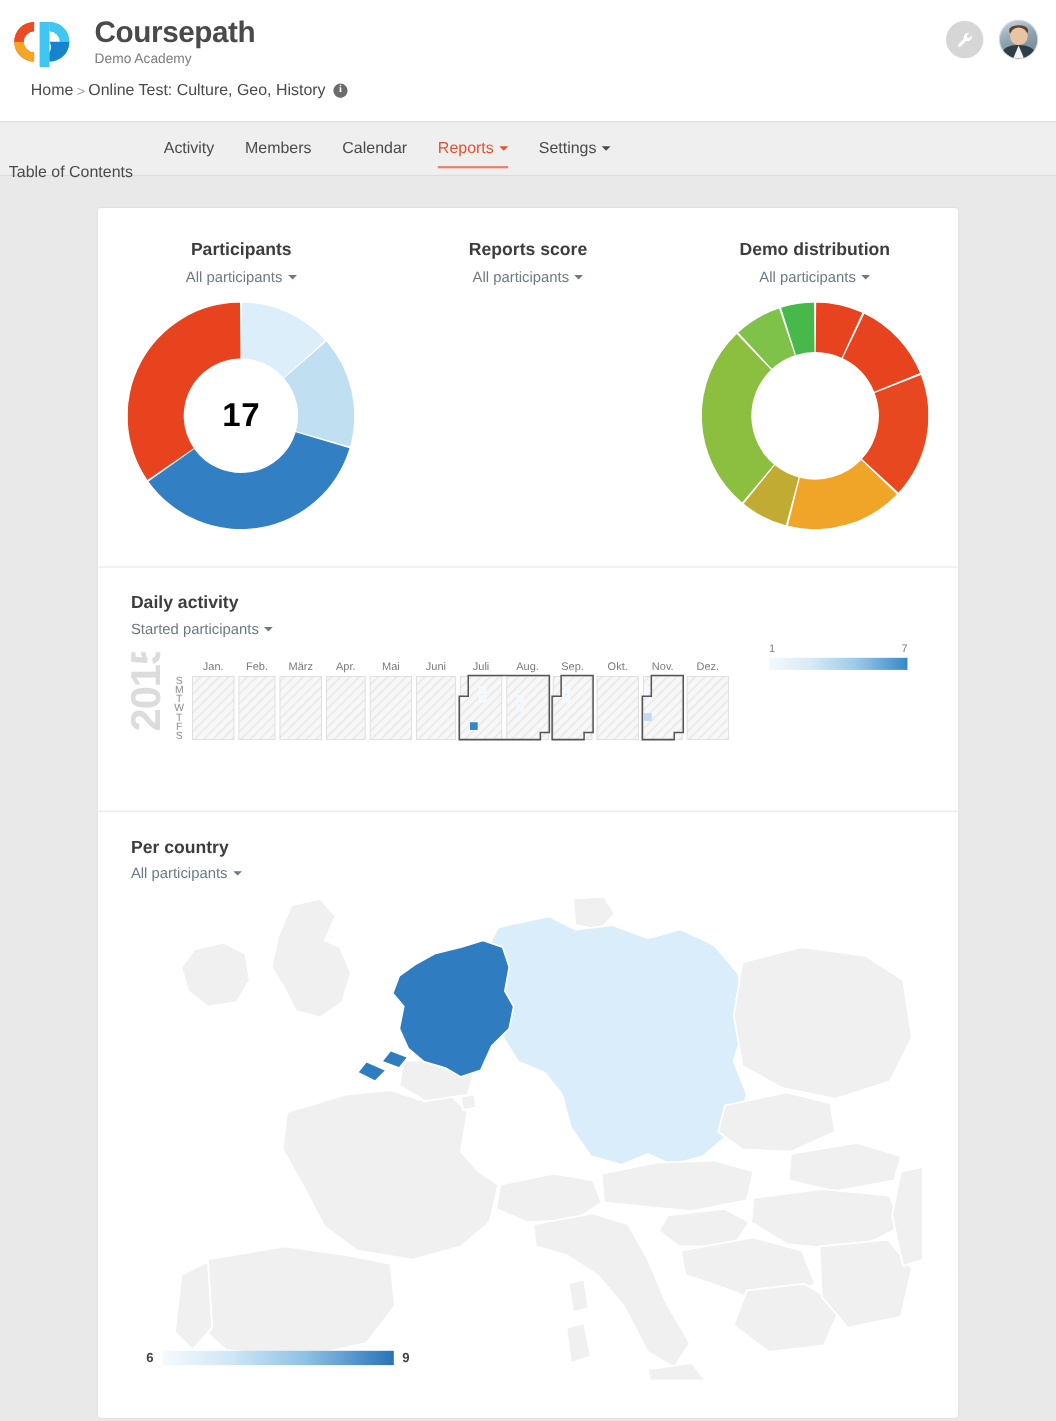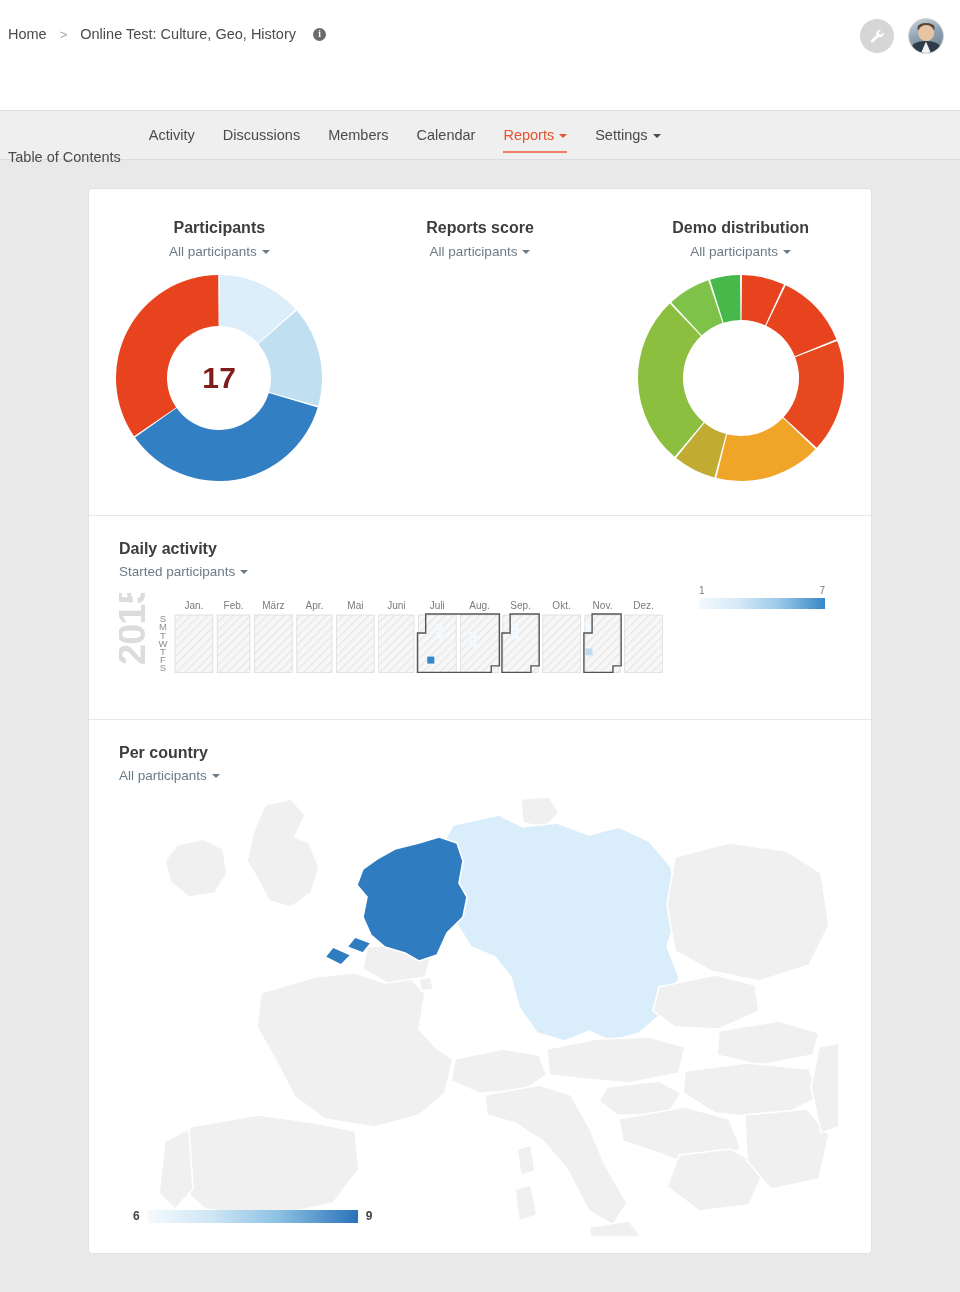--- a/index.html
+++ b/index.html
@@ -56,21 +56,21 @@
     width: 86%; height: 44%; border-radius: 46% 46% 0 0; background: #2f3d49;
   }
   .avatar .shirt {
     position: absolute; left: 50%; bottom: -6%; transform: translateX(-50%);
     width: 34%; height: 40%; background: #f2f2f2;
     clip-path: polygon(50% 0, 100% 100%, 0 100%);
   }
 
   .breadcrumb {
     padding: 12px 12px 0 8px; font-size: 14.5px; color: #4a4a4a;
-    display: flex; align-items: center; gap: 13px;
+    display: flex; align-items: center; gap: 3px; margin-left: 20px;
   }
   .breadcrumb .sep { color: #a6a6a6; font-size: 13px; }
   .breadcrumb a { color: #4a4a4a; text-decoration: none; }
   .info-dot {
     display: inline-block; width: 13px; height: 13px; border-radius: 50%;
     background: #6b6b6b; color: #fff; font-size: 9.5px; font-weight: bold;
     text-align: center; line-height: 13px; margin-left: 4px;
     font-family: "Liberation Serif", serif;
   }
 
@@ -111,25 +111,25 @@
   .donut-title {
     font-size: 16px; font-weight: bold; color: #3d3d3d; margin-bottom: 7px;
   }
   .donut-filter {
     font-size: 13.5px; color: #6b7b86; cursor: pointer; margin-bottom: 16px;
   }
   .donut-wrap { position: relative; width: 206px; height: 206px; }
   .donut-center {
     position: absolute; inset: 0; display: flex;
     align-items: center; justify-content: center;
-    font-size: 30px; font-weight: bold; color: #7f1d1d; letter-spacing: 0.5px;
-  }
-
-  
-  .sec { padding: 24px 30px 16px 30px; }
+    font-size: 30px; font-weight: bold; color: #000000; letter-spacing: 0.5px;
+  }
+
+  
+  .sec { padding: 24px 30px 34px 30px; }
   .sec-title { font-size: 16px; font-weight: bold; color: #3d3d3d; }
   .sec-filter { font-size: 13.5px; color: #6b7b86; margin-top: 6px; cursor: pointer; }
 
   
   .cal-area { position: relative; margin-top: 14px; }
   .heat-legend {
     position: absolute; right: 16px; top: -8px; width: 126px;
   }
   .heat-legend-labels {
     display: flex; justify-content: space-between;
@@ -151,20 +151,39 @@
     width: 210px; height: 13px;
     background: linear-gradient(to right, #f4fafd 0%, #cfe6f5 30%, #8dc1e4 62%, #2a72b8 100%);
   }
   svg { display: block; }
 </style>
 </head>
 <body>
 
 <div class="topbar">
 
+  <div class="brand">
+    <span class="logo-mark">
+      <svg viewBox="0 0 64 46" width="64" height="46">
+
+        <path d="M23 4 A18 18 0 0 0 23 40 L23 31.5 A9.5 9.5 0 0 1 23 12.5 Z" fill="#ED4B23" transform="translate(0,0)"></path>
+        <path d="M5 22 A18 18 0 0 0 23 40 L23 31.5 A9.5 9.5 0 0 1 13.5 22 Z" fill="#F5A623"></path>
+        <path d="M5 22 A18 18 0 0 1 23 4 L23 12.5 A9.5 9.5 0 0 0 13.5 22 Z" fill="#ED4B23"></path>
+
+        <rect x="28" y="4" width="9" height="41" fill="#3FC6F3"></rect>
+        <path d="M37 4 A18 18 0 0 1 37 40 L37 31.5 A9.5 9.5 0 0 0 37 12.5 Z" fill="#3FC6F3"></path>
+        <path d="M37 22 A9.5 9.5 0 0 1 37 31.5 L37 40 A18 18 0 0 0 55 22 Z" fill="#1485CC"></path>
+        <path d="M37 4 A18 18 0 0 1 55 22 L46.5 22 A9.5 9.5 0 0 0 37 12.5 Z" fill="#3FC6F3"></path>
+      </svg>
+    </span>
+    <span class="brand-text">
+      <div class="brand-name">Coursepath</div>
+      <div class="brand-sub">Demo Academy</div>
+    </span>
+  </div>
 
   <div class="topright">
     <span class="icon-circle">
       <svg viewBox="0 0 20 20" width="17" height="17">
         <path d="M14.5 2.2a5 5 0 0 0-5.9 6.3l-6 6a1.6 1.6 0 0 0 2.3 2.3l6-6a5 5 0 0 0 6.3-5.9l-2.8 2.8-2.4-.4-.4-2.4z" fill="#ffffff"></path>
       </svg>
     </span>
     <span class="avatar">
       <span class="face-bg"></span>
       <span class="body"></span>
@@ -178,21 +197,20 @@
     <a href="#">Home</a>
     <span class="sep">&gt;</span>
     <span>Online Test: Culture, Geo, History</span>
     <span class="info-dot">i</span>
   </div>
 </div>
 
 <div class="navbar">
   <div class="nav-item"><span>Table of Contents</span></div>
   <div class="nav-item"><span>Activity</span></div>
-  <div class="nav-item"><span>Discussions</span></div>
   <div class="nav-item"><span>Members</span></div>
   <div class="nav-item"><span>Calendar</span></div>
   <div class="nav-item active"><span>Reports</span><i class="caret"></i></div>
   <div class="nav-item"><span>Settings</span><i class="caret"></i></div>
 </div>
 
 <div class="page">
 <div class="card">
 
   <div class="card-sec">

